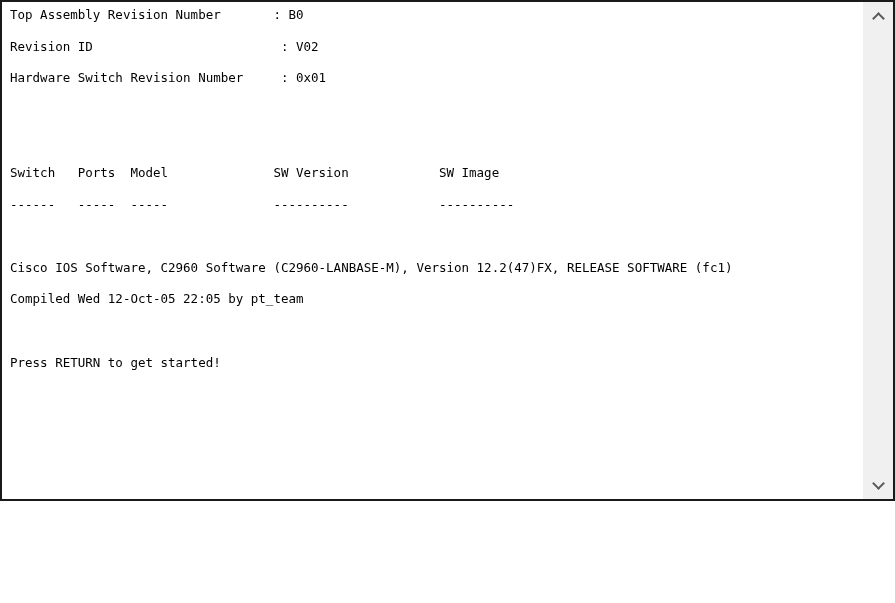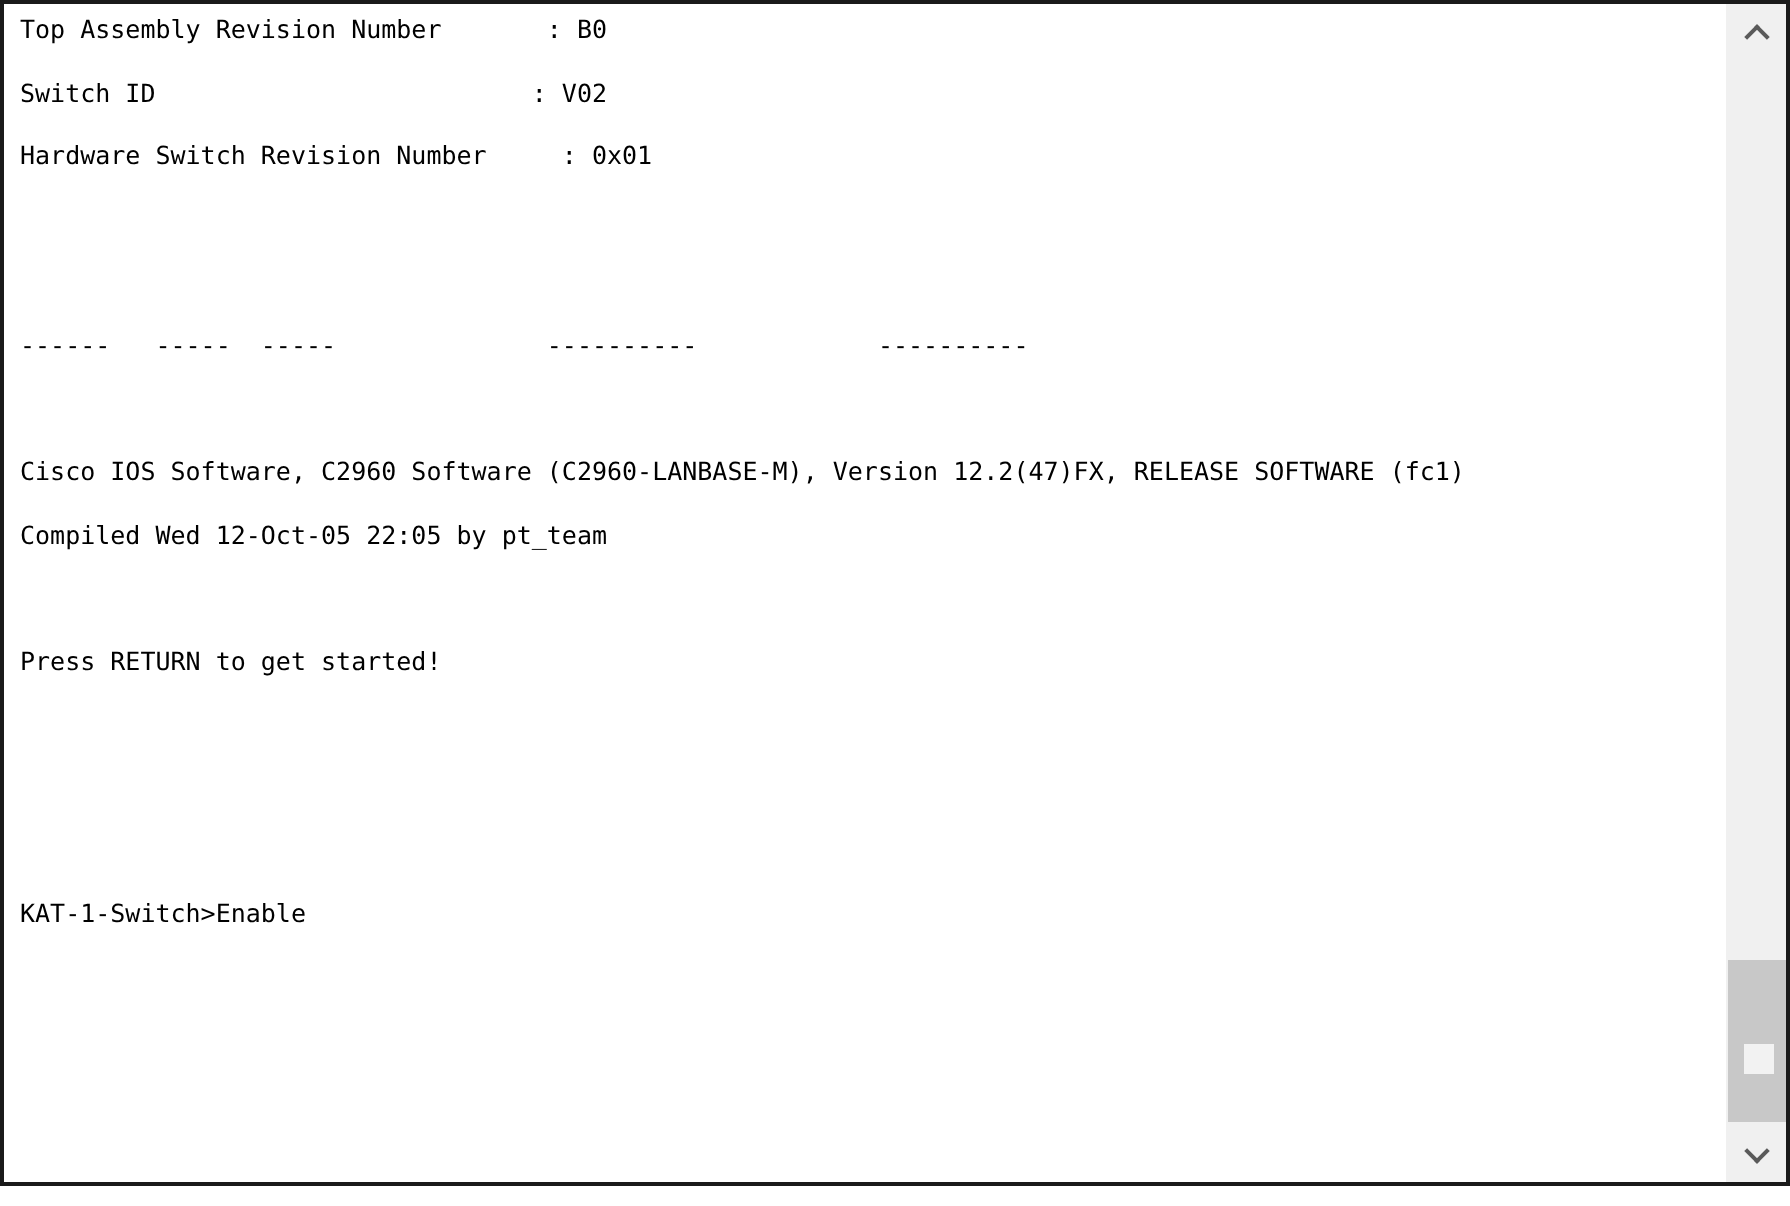--- a/index.html
+++ b/index.html
@@ -5,21 +5,21 @@
 <style>
   html, body {
     margin: 0;
     padding: 0;
     background: #ffffff;
   }
 
   .app-window {
     position: relative;
     width: 895px;
-    height: 593px;
+    height: 501px;
     box-sizing: border-box;
     border: 2px solid #1a1a1a;
     background: #ffffff;
     overflow: hidden;
     font-family: "DejaVu Sans Mono", "Liberation Mono", monospace;
   }
 
   
   .terminal-viewport {
     position: absolute;
@@ -137,34 +137,34 @@
     background: #f2f2f2;
   }
 </style>
 </head>
 <body>
 
 <div class="app-window">
 
   <div class="terminal-viewport">
     <pre class="terminal-output" id="terminal-output"><span class="term-line">Top Assembly Revision Number       : B0</span>
-<span class="term-line">Switch ID                         : V02</span>
+<span class="term-line">Revision ID                         : V02</span>
 <span class="term-line">Hardware Switch Revision Number     : 0x01</span>
 <span class="term-line blank">&nbsp;</span>
 <span class="term-line blank">&nbsp;</span>
+<span class="term-line">Switch   Ports  Model              SW Version            SW Image</span>
 <span class="term-line">------   -----  -----              ----------            ----------</span>
 <span class="term-line blank">&nbsp;</span>
 <span class="term-line">Cisco IOS Software, C2960 Software (C2960-LANBASE-M), Version 12.2(47)FX, RELEASE SOFTWARE (fc1)</span>
 <span class="term-line">Compiled Wed 12-Oct-05 22:05 by pt_team</span>
 <span class="term-line blank">&nbsp;</span>
 <span class="term-line">Press RETURN to get started!</span>
 <span class="term-line blank">&nbsp;</span>
 <span class="term-line blank">&nbsp;</span>
 <span class="term-line blank">&nbsp;</span>
-<span class="term-line">KAT-1-Switch&gt;Enable</span>
 
 
 
 
 
 
 
 
 
 

